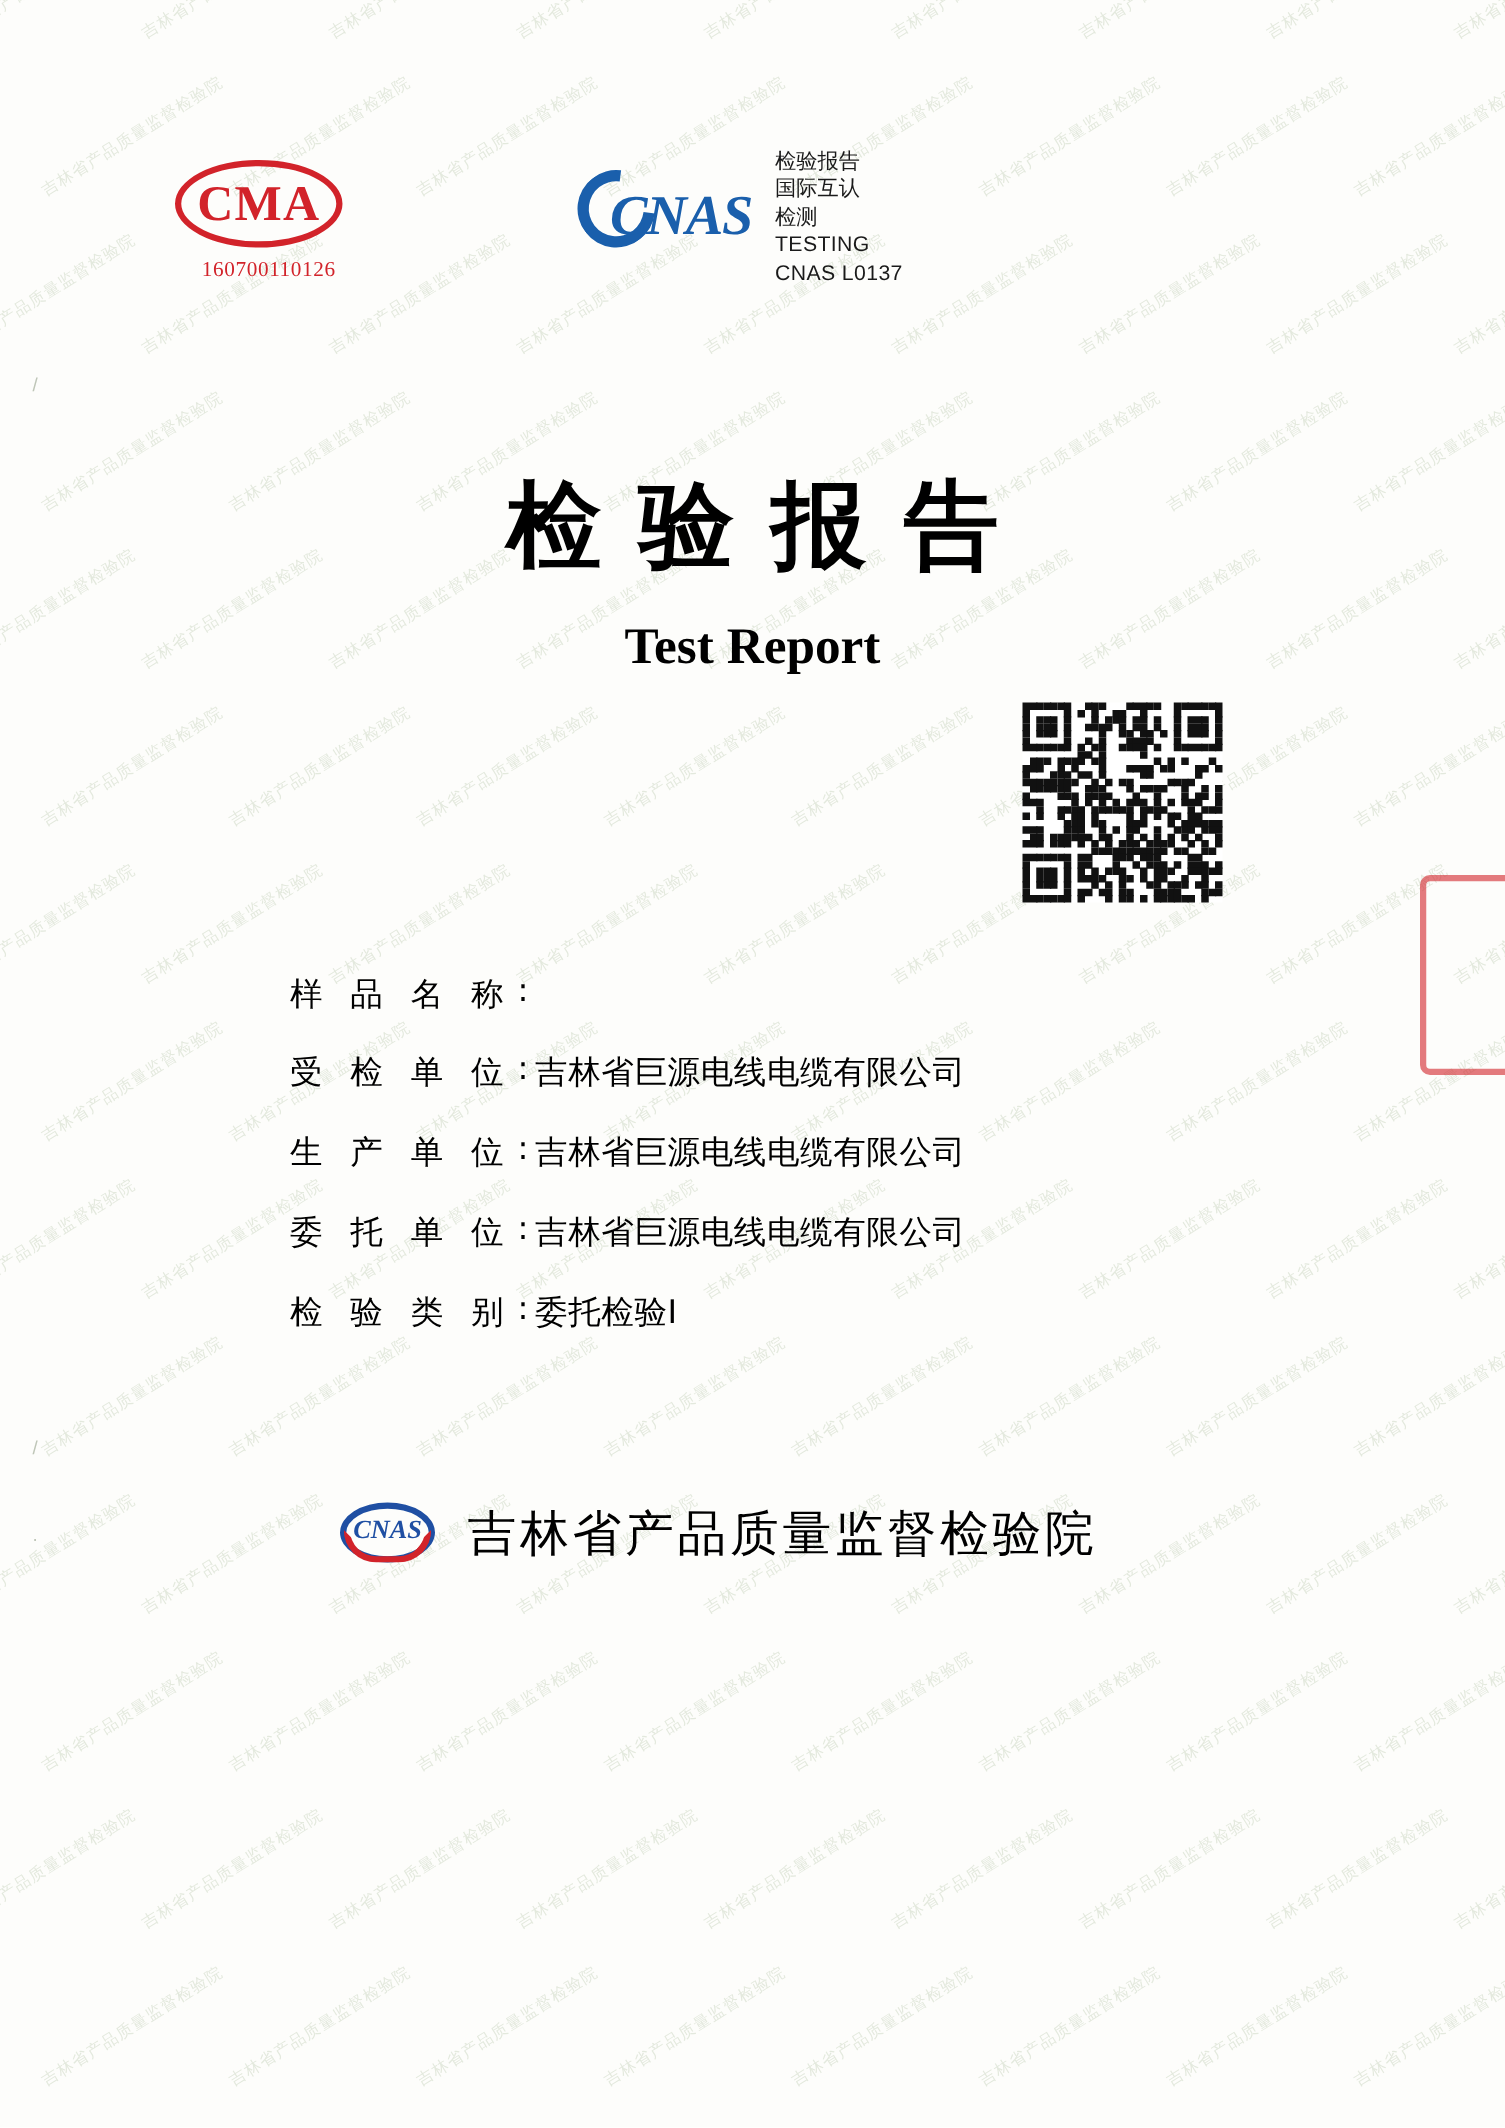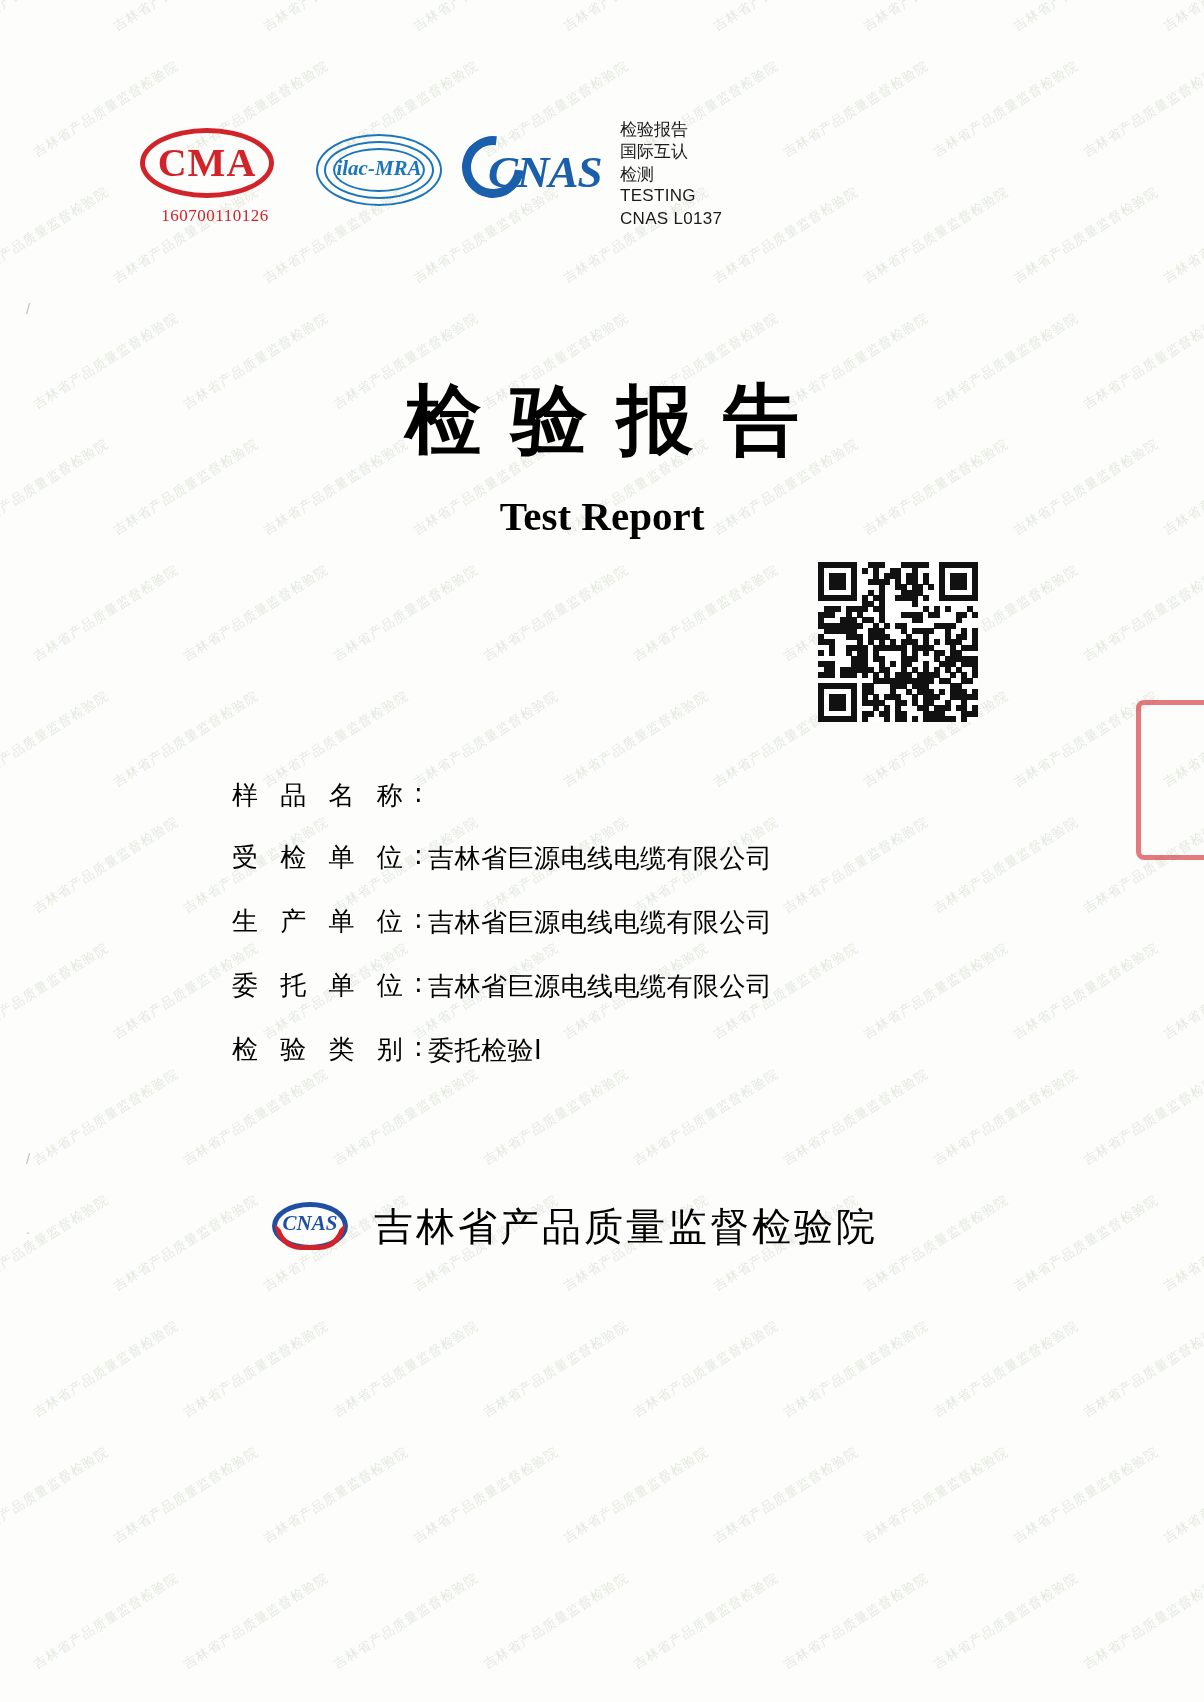--- a/index.html
+++ b/index.html
@@ -516,26 +516,20 @@
   <div class="header">
 
     <div class="cma-block">
       <div class="cma-mark">
         <div class="cma-oval"></div>
         <div class="cma-text">CMA</div>
       </div>
       <div class="cma-number">160700110126</div>
     </div>
 
-    <div class="ilac-block">
-      <div class="ilac-ring"></div>
-      <div class="ilac-ring inner1"></div>
-      <div class="ilac-ring inner2"></div>
-      <div class="ilac-label">ilac-MRA</div>
-    </div>
 
     <div class="cnas-block">
       <div class="cnas-logo">
         <div class="cnas-c"></div>
         <div class="cnas-word">CNAS</div>
       </div>
     </div>
 
     <div class="cnas-text">
       <div>检验报告</div>

